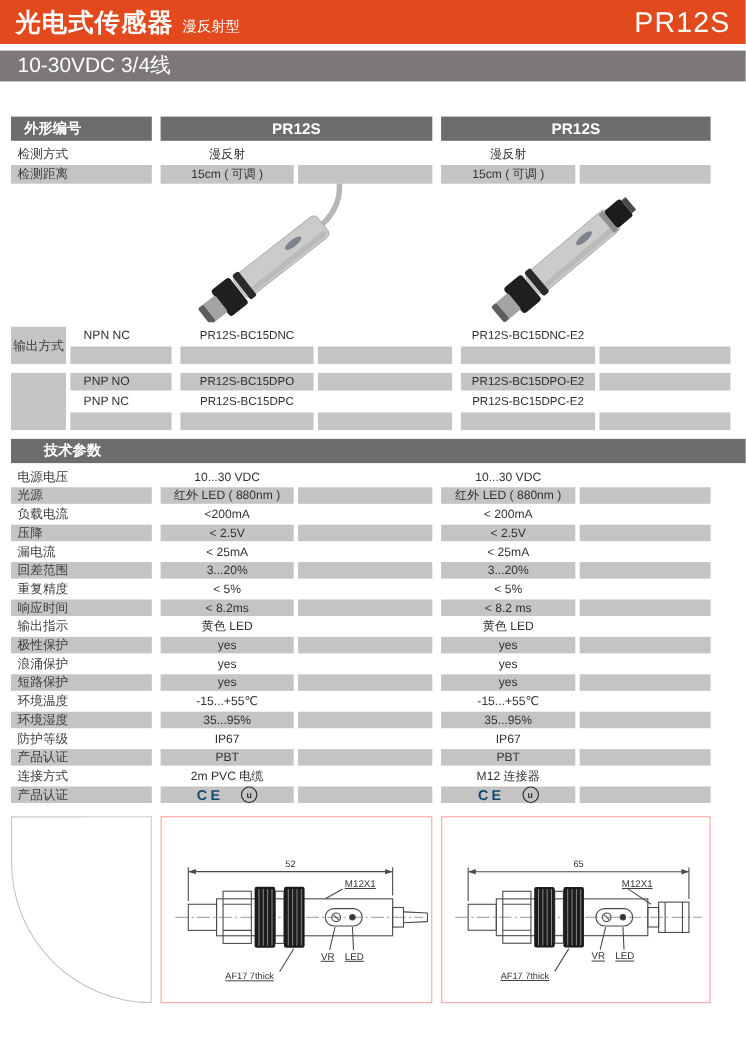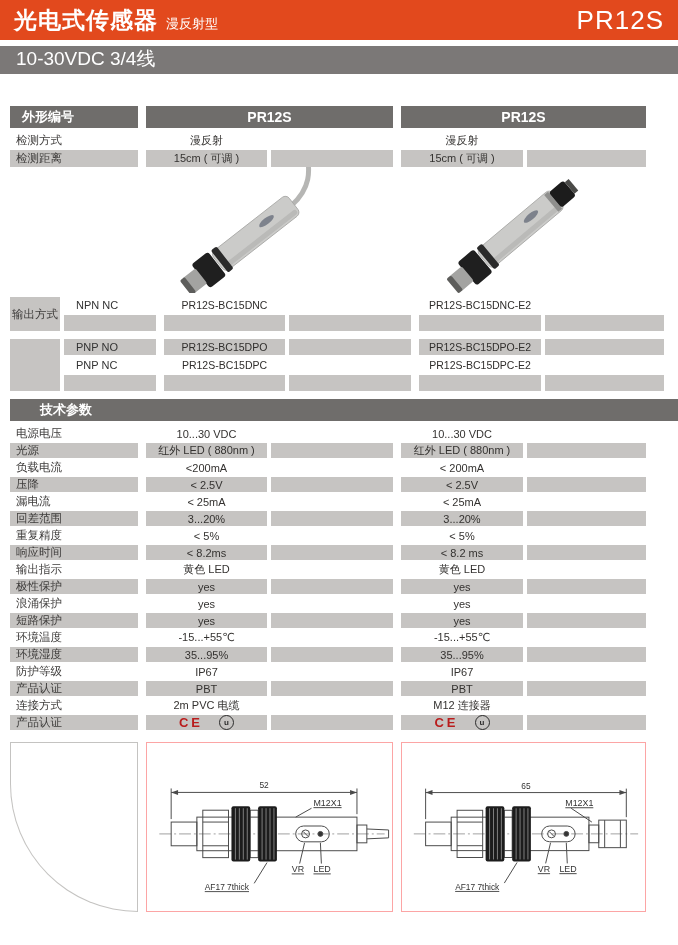--- a/index.html
+++ b/index.html
@@ -55,21 +55,21 @@
   .orow{height:16px;margin-bottom:2px;}
   .orow:last-child{margin-bottom:0;}
   .w92{width:92px;flex:none;box-sizing:border-box;}
   .typ{display:flex;align-items:center;padding-left:12px;font-size:11px;color:#333;}
   .mdl{font-size:10.5px;color:#302e2c;}
   
   .techbar{height:22px;margin-top:8px;margin-bottom:5px;display:flex;align-items:center;
     padding-left:30px;font-size:13px;font-weight:bold;width:668px;box-sizing:border-box;}
   
   .certcell{gap:0;}
-  .ce{font-weight:bold;font-size:13px;letter-spacing:3px;color:#b91c1c;}
+  .ce{font-weight:bold;font-size:13px;letter-spacing:3px;color:#0c4a6e;}
   .ulmark{width:13px;height:13px;border:1.3px solid #2c2c2c;border-radius:50%;
     display:inline-flex;align-items:center;justify-content:center;
     font-size:8px;font-weight:bold;color:#2c2c2c;margin-left:16px;}
   
   .boxrow{margin-top:12px;height:170px;}
   .box{border:1px solid #fca5a5;background:#fff;height:170px;}
   .curvebox{border:1px solid #c4c3c1;border-radius:0 0 0 150px;height:170px;}
   svg text{font-family:"Liberation Sans","DejaVu Sans",sans-serif;}
 </style>
 </head>

